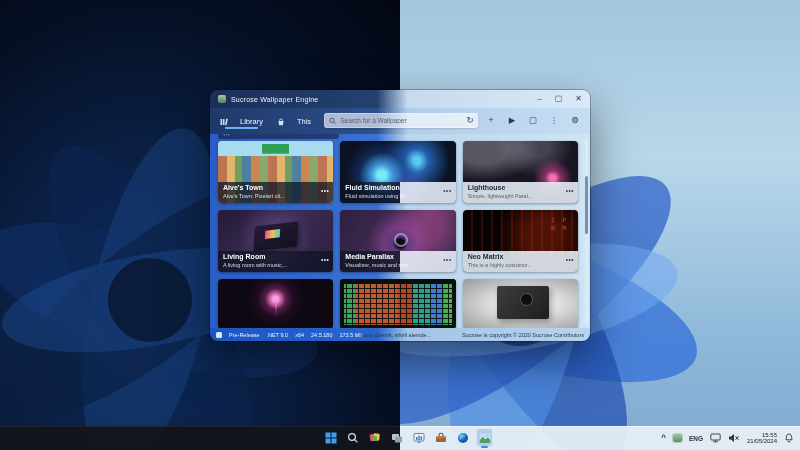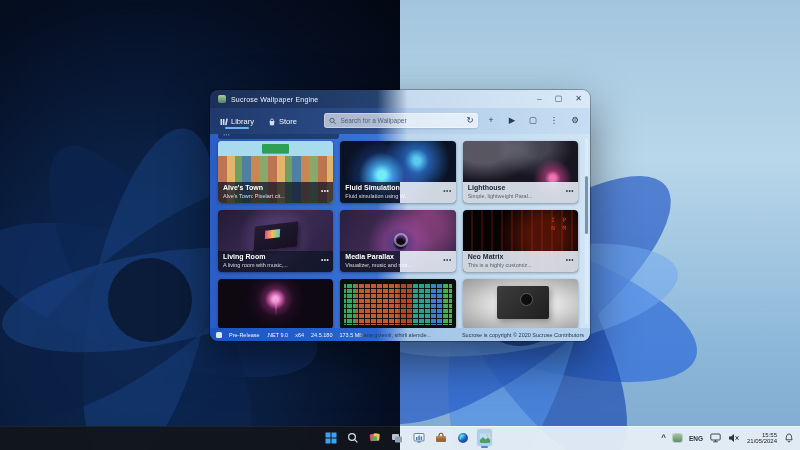--- a/index.html
+++ b/index.html
@@ -32,21 +32,21 @@
           overflow:hidden;box-shadow:0 18px 45px rgba(0,0,0,.5), 0 0 0 1px rgba(0,0,0,.25);}
   .titlebar{position:absolute;left:0;top:0;right:0;height:18px;display:flex;align-items:center;padding:0 8px;box-sizing:border-box;
             background:linear-gradient(90deg,#1b2f58 0%,#24416f 44%,#c6daee 52%,#d9e9f7 100%);}
   .app-ico{width:8px;height:8px;border-radius:2px;background:linear-gradient(180deg,#a8c9a0,#55836a);margin-right:5px;flex:0 0 auto;}
   .win-title{font-size:7px;color:#eef3fa;letter-spacing:.2px;}
   .win-controls{margin-left:auto;display:flex;gap:13px;color:#33415a;font-size:8px;line-height:8px;}
   .win-controls span{cursor:default;}
 
   .navbar{position:absolute;left:0;top:18px;right:0;height:26px;display:flex;align-items:center;padding:0 9px;box-sizing:border-box;
           background:linear-gradient(90deg,#20396b 0%,#2c4f8d 44%,#b2cde9 52%,#c6def3 100%);}
-  .tab{display:flex;align-items:center;gap:3px;color:#f2f6fc;font-size:7.5px;margin-right:12px;padding:4px 1px 3px;position:relative;}
+  .tab{display:flex;align-items:center;gap:12px;color:#f2f6fc;font-size:7.5px;margin-right:12px;padding:4px 1px 3px;position:relative;}
   .tab .ticon{opacity:.9;display:flex;}
   .tab.selected::after{content:"";position:absolute;left:6px;right:6px;bottom:0;height:2px;border-radius:2px;background:#6fb2f2;}
   .search{position:absolute;left:114px;top:5px;width:154px;height:15px;border-radius:3px;
           background:rgba(255,255,255,.62);display:flex;align-items:center;padding:0 5px;box-sizing:border-box;box-shadow:inset 0 0 0 1px rgba(255,255,255,.35), 0 1px 2px rgba(0,0,0,.12);}
   .search input{border:0;outline:0;background:transparent;font-size:6.5px;color:#33415a;width:100%;
                 font-family:"Liberation Sans",sans-serif;padding:0 0 0 4px;}
   .search input::placeholder{color:#4a5a72;opacity:.95;}
   .nav-actions{position:absolute;right:9px;top:5px;display:flex;gap:9px;align-items:center;}
   .nav-actions .act{font-size:8.5px;color:#2b3a54;line-height:14px;width:12px;text-align:center;}
 
@@ -182,21 +182,21 @@
         </span>
         <span>Library</span>
       </span>
       <span class="tab">
         <span class="ticon">
           <svg width="8" height="8" viewBox="0 0 8 8">
               <path d="M1.5 3 h5 l-.5 4.2 h-4 z" fill="#e8f0fa"></path>
               <path d="M2.6 3 v-.7 a1.4 1.4 0 0 1 2.8 0 V3" fill="none" stroke="#e8f0fa" stroke-width="0.8"></path>
             </svg>
         </span>
-        <span>Store</span>
+        <span>This</span>
       </span>
 
       <span class="search">
         <svg width="8" height="8" viewBox="0 0 9 9">
           <circle cx="3.7" cy="3.7" r="2.6" fill="none" stroke="#44536b" stroke-width="1"></circle>
           <line x1="5.8" y1="5.8" x2="8.2" y2="8.2" stroke="#44536b" stroke-width="1"></line>
         </svg>
         <input type="text" placeholder="Search for a Wallpaper" style="">
       </span>
 

